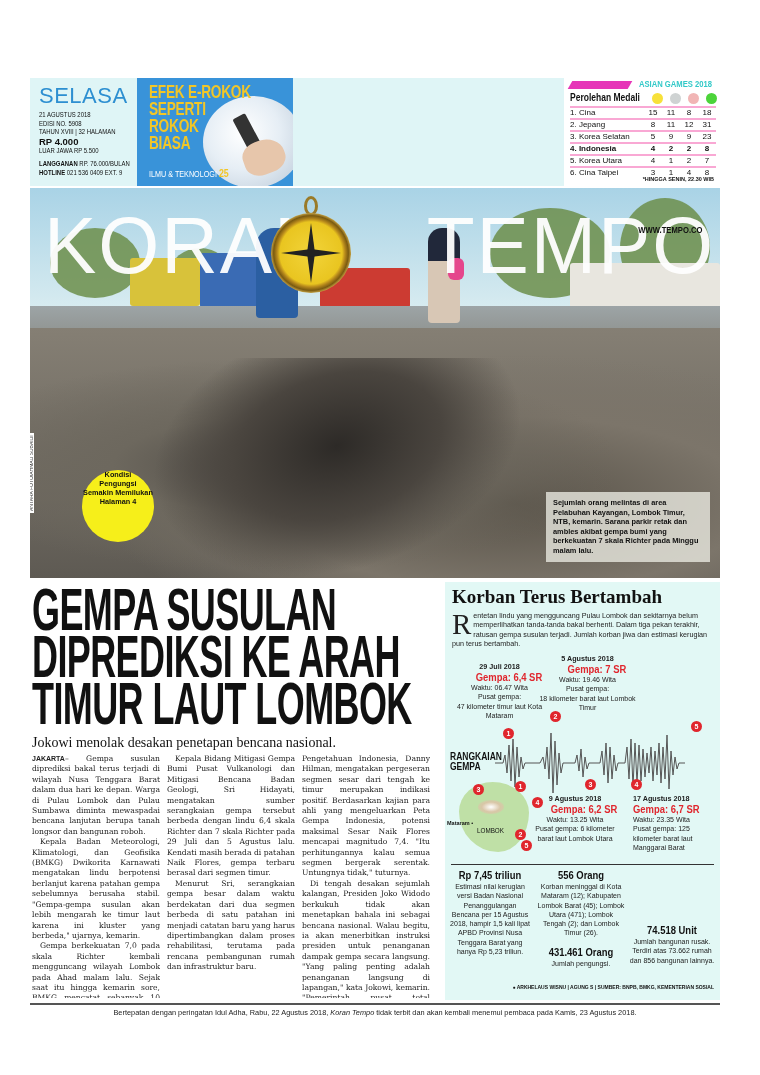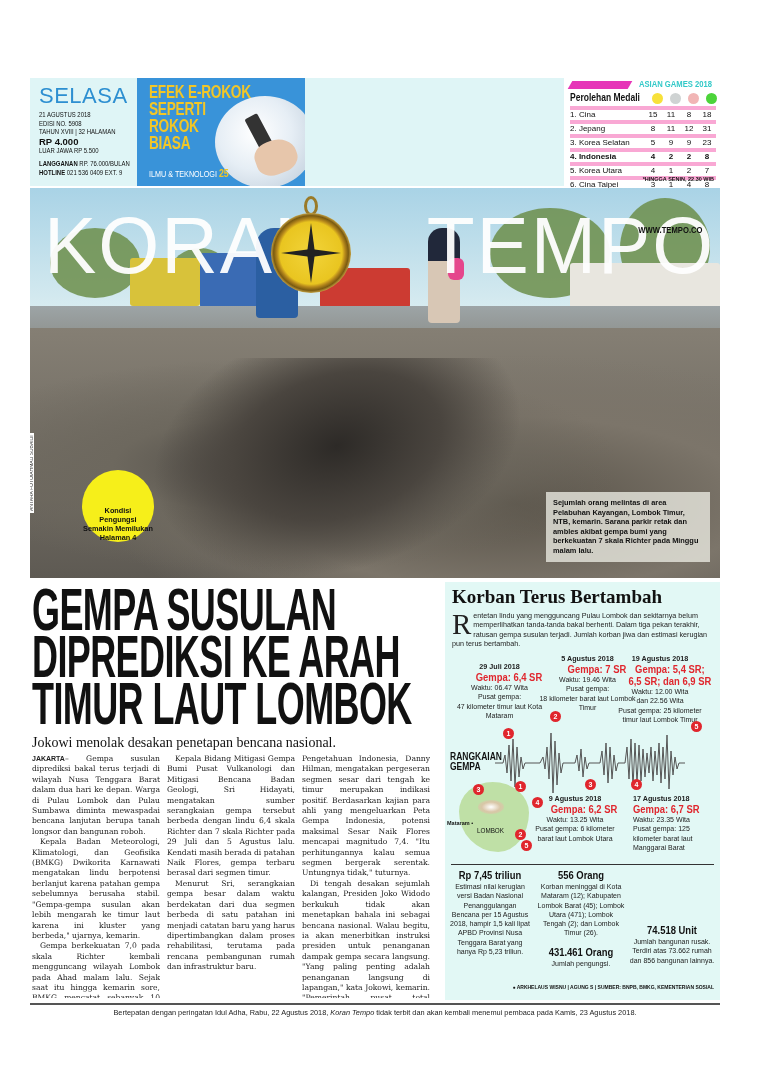--- a/index.html
+++ b/index.html
@@ -7,21 +7,21 @@
 body{font-family:"Liberation Sans",sans-serif;color:#111;position:relative}
 .abs{position:absolute}
 
 
 #top{left:30px;top:78px;width:690px;height:108px;background:#dff5f6}
 #datebox{left:0;top:0;width:103px;height:108px;padding:6px 8px 0 9px}
 #day{font-size:22px;color:#2d8fd1;letter-spacing:0.5px;font-family:"Liberation Sans Narrow","Liberation Sans",sans-serif;line-height:24px}
 .dl{font-size:7px;line-height:8.6px;font-family:"Liberation Sans",sans-serif;transform:scaleX(.85);transform-origin:left;white-space:nowrap}
 .dl b{font-weight:700}
 #price{font-size:9.5px;font-weight:700;line-height:10px}
-#promo1{left:107px;top:0;width:168px;height:108px;background:#3993d9;overflow:hidden}
+#promo1{left:107px;top:0;width:156px;height:108px;background:#3993d9;overflow:hidden}
 #promo1 .h{position:absolute;left:12px;top:6px;color:#f2c627;font-weight:700;font-size:17.5px;line-height:17px;transform:scaleX(.78);transform-origin:left;letter-spacing:-.3px}
 #promo1 .sec{position:absolute;left:12px;bottom:7px;color:#fff;font-size:9px;white-space:nowrap;transform:scaleX(.8);transform-origin:left}
 #promo1 .sec b{color:#f2c627;font-size:11px}
 #vape{position:absolute;right:-10px;top:18px;width:100px;height:92px;border-radius:50%;background:radial-gradient(circle at 40% 40%,#fff 0,#e6eef5 45%,#b8c7d6 100%)}
 #vapedev{position:absolute;left:38px;top:18px;width:14px;height:40px;background:#333;transform:rotate(-28deg);border-radius:2px}
 #vapehand{position:absolute;left:40px;top:44px;width:42px;height:34px;background:#e7c6ab;border-radius:40% 50% 40% 40%;transform:rotate(-20deg)}
 #promo2{left:294px;top:0;width:240px;height:108px;overflow:hidden}
 #promo2 .h{position:absolute;left:10px;top:9px;font-weight:700;font-size:17.5px;line-height:16.5px;transform:scaleX(.75);transform-origin:left;color:#111}
 #promo2 .sec{position:absolute;left:10px;bottom:8px;font-size:9px;white-space:nowrap;transform:scaleX(.8);transform-origin:left}
 #promo2 .sec b{font-size:11px}
@@ -29,21 +29,21 @@
 #flag .r{position:absolute;left:0;top:0;width:160px;height:46px;background:#e02430}
 #flag .w{position:absolute;left:0;top:46px;width:160px;height:48px;background:#f6f2f2}
 #athlete{position:absolute;left:125px;top:0;width:62px;height:108px;background:#dd2a3a;border-radius:28px 28px 0 0}
 #athhead{position:absolute;left:141px;top:-6px;width:30px;height:34px;background:#ecc6a6;border-radius:50%;border-top:8px solid #2a2220}
 #medals{left:534px;top:0;width:156px;height:108px;background:#fff;padding:0 4px}
 #agbar{position:absolute;left:6px;top:3px;width:60px;height:8px;background:#e636b8;transform:skewX(-30deg)}
 #agtitle{position:absolute;right:8px;top:1px;color:#33c9c8;font-weight:700;font-size:9px;transform:scaleX(.85);transform-origin:right}
 #mtitle{position:absolute;left:6px;top:14px;font-weight:700;font-size:10px;transform:scaleX(.85);transform-origin:left}
 .dot{position:absolute;top:15px;width:11px;height:11px;border-radius:50%}
 #mt{position:absolute;left:6px;top:28px;width:146px;border-collapse:collapse;font-size:8px}
-#mt td{border-top:4px solid #f9a8d4;height:10.5px;line-height:10px;padding:0}
+#mt td{border-top:2px solid #f9a8d4;height:10.5px;line-height:10px;padding:0}
 #mt td.n{text-align:center;width:18px}
 #mt tr.hl td{font-weight:700}
 #mnote{position:absolute;right:6px;bottom:4px;font-size:5.5px;font-weight:700}
 
 
 #hero{left:30px;top:188px;width:690px;height:390px;overflow:hidden;background:linear-gradient(#b9dbe8 0,#cfe6ec 28%,#9aa7ac 33%,#858a86 40%,#7a7266 100%)}
 #sky{position:absolute;left:0;top:0;width:690px;height:120px;background:linear-gradient(#a9d3e6,#d7ebf0)}
 .tree{position:absolute;border-radius:50%;background:#6c8e4a;opacity:.85}
 .truck{position:absolute;border-radius:3px}
 #road{position:absolute;left:0;top:118px;width:690px;height:40px;background:linear-gradient(#9da4a6,#8a8d88)}
@@ -55,21 +55,21 @@
 #logo{position:absolute;left:14px;top:18px;font-size:80px;color:#fff;letter-spacing:2px;font-family:"Liberation Sans",sans-serif;line-height:80px;opacity:.95;white-space:nowrap;transform:scaleX(.98);transform-origin:left}
 #logo span.gap{display:inline-block;width:96px}
 #compass{position:absolute;left:241px;top:25px;width:80px;height:80px;border-radius:50%;background:radial-gradient(circle,#f2d43a 0,#e9c520 55%,#b88a1c 60%,#7a5a10 66%,#d8b450 72%,#5c4310 100%)}
 #compassring{position:absolute;left:274px;top:8px;width:14px;height:20px;border:3px solid #9a7a28;border-radius:50%}
 #needle{position:absolute;left:36px;top:10px;width:8px;height:60px;background:#222;clip-path:polygon(50% 0,100% 50%,50% 100%,0 50%)}
 #needle2{position:absolute;left:10px;top:36px;width:60px;height:8px;background:#222;clip-path:polygon(0 50%,50% 0,100% 50%,50% 100%)}
 #url{position:absolute;right:18px;top:37px;font-size:9px;font-weight:700;color:#111;transform:scaleX(.85);transform-origin:right}
 #person1{position:absolute;left:226px;top:40px;width:42px;height:90px;background:#2b5fa2;border-radius:18px 18px 4px 4px}
 #person2{position:absolute;left:398px;top:40px;width:32px;height:95px;background:linear-gradient(#21283a 0,#21283a 35%,#d8c7b5 35%);border-radius:14px 14px 4px 4px}
 #bag{position:absolute;left:418px;top:70px;width:16px;height:22px;background:#e5468c;border-radius:6px}
-#callout{position:absolute;left:52px;top:282px;width:72px;height:72px;border-radius:50%;background:#f6ef1a;display:flex;align-items:flex-end;justify-content:center;text-align:center;font-size:7.3px;font-weight:700;line-height:9px;color:#111}
+#callout{position:absolute;left:52px;top:282px;width:72px;height:72px;border-radius:50%;background:#f6ef1a;display:flex;align-items:flex-start;justify-content:center;text-align:center;font-size:7.3px;font-weight:700;line-height:9px;color:#111}
 #caption{position:absolute;left:516px;top:304px;width:164px;height:70px;background:rgba(235,235,225,.78);padding:6px 7px;font-size:7.4px;font-weight:700;line-height:9.6px;color:#111}
 #credit{position:absolute;left:-2px;top:325px;font-size:5px;color:#333;transform:rotate(-90deg);transform-origin:left top;white-space:nowrap;background:#fff;padding:0 2px}
 
 
 #headline{left:32px;top:586px;width:405px;font-weight:700;font-size:60px;line-height:47px;letter-spacing:-1px;transform:scaleX(.6);transform-origin:left top;white-space:nowrap;width:680px}
 #subhead{left:32px;top:735px;font-family:"Liberation Serif",serif;font-size:14px;white-space:nowrap}
 .col{position:absolute;top:754px;width:128px;font-family:"DejaVu Serif","Liberation Serif",serif;font-size:7.6px;line-height:10.4px;text-align:justify;color:#222;height:244px;overflow:hidden}
 .col p{text-indent:8px}
 .col p.first{text-indent:0}
 .col b.dl2{font-family:"Liberation Sans",sans-serif;font-size:7px}
@@ -254,29 +254,20 @@
     <div>Pusat gempa:</div>
     <div>47 kilometer timur laut Kota Mataram</div>
   </div>
   <div class="ev" style="left:90px;top:72px;width:105px">
     <div class="d">5 Agustus 2018</div>
     <span class="g">Gempa: 7 SR</span>
     <div>Waktu: 19.46 Wita</div>
     <div>Pusat gempa:</div>
     <div>18 kilometer barat laut Lombok Timur</div>
   </div>
-  <div class="ev" style="left:160px;top:72px;width:110px">
-    <div class="d">19 Agustus 2018</div>
-    <span class="g">Gempa: 5,4 SR;</span>
-    <span class="g">6,5 SR; dan 6,9 SR</span>
-    <div>Waktu: 12.00 Wita</div>
-    <div>dan 22.56 Wita</div>
-    <div>Pusat gempa: 25 kilometer</div>
-    <div>timur laut Lombok Timur</div>
-  </div>
 
   <svg id="wave" viewBox="0 0 275 90">
     <polyline fill="none" stroke="#555" stroke-width="1" points="50,46 58,46 60,38 62,56 64,28 66,64 68,22 70,70 72,30 74,60 76,40 78,52 80,46 95,46 98,40 100,52 102,30 104,62 106,16 108,76 110,24 112,68 114,36 116,56 118,46 130,46 132,38 134,54 136,32 138,60 140,40 142,52 144,46 155,46 157,34 159,58 161,26 163,66 165,30 167,62 169,38 171,54 173,46 180,46 182,30 184,62 186,22 188,70 190,26 192,66 194,28 196,64 198,32 200,60 202,36 204,56 206,30 208,64 210,34 212,58 214,26 216,66 218,30 220,62 222,18 224,72 226,34 228,58 230,40 232,52 234,46 240,46"></polyline>
   </svg>
   <div id="rg">
       <div>RANGKAIAN</div>
       <div>GEMPA</div>
     </div>
   <span class="mk" style="left:58px;top:146px">1</span>
   <span class="mk" style="left:105px;top:129px">2</span>

